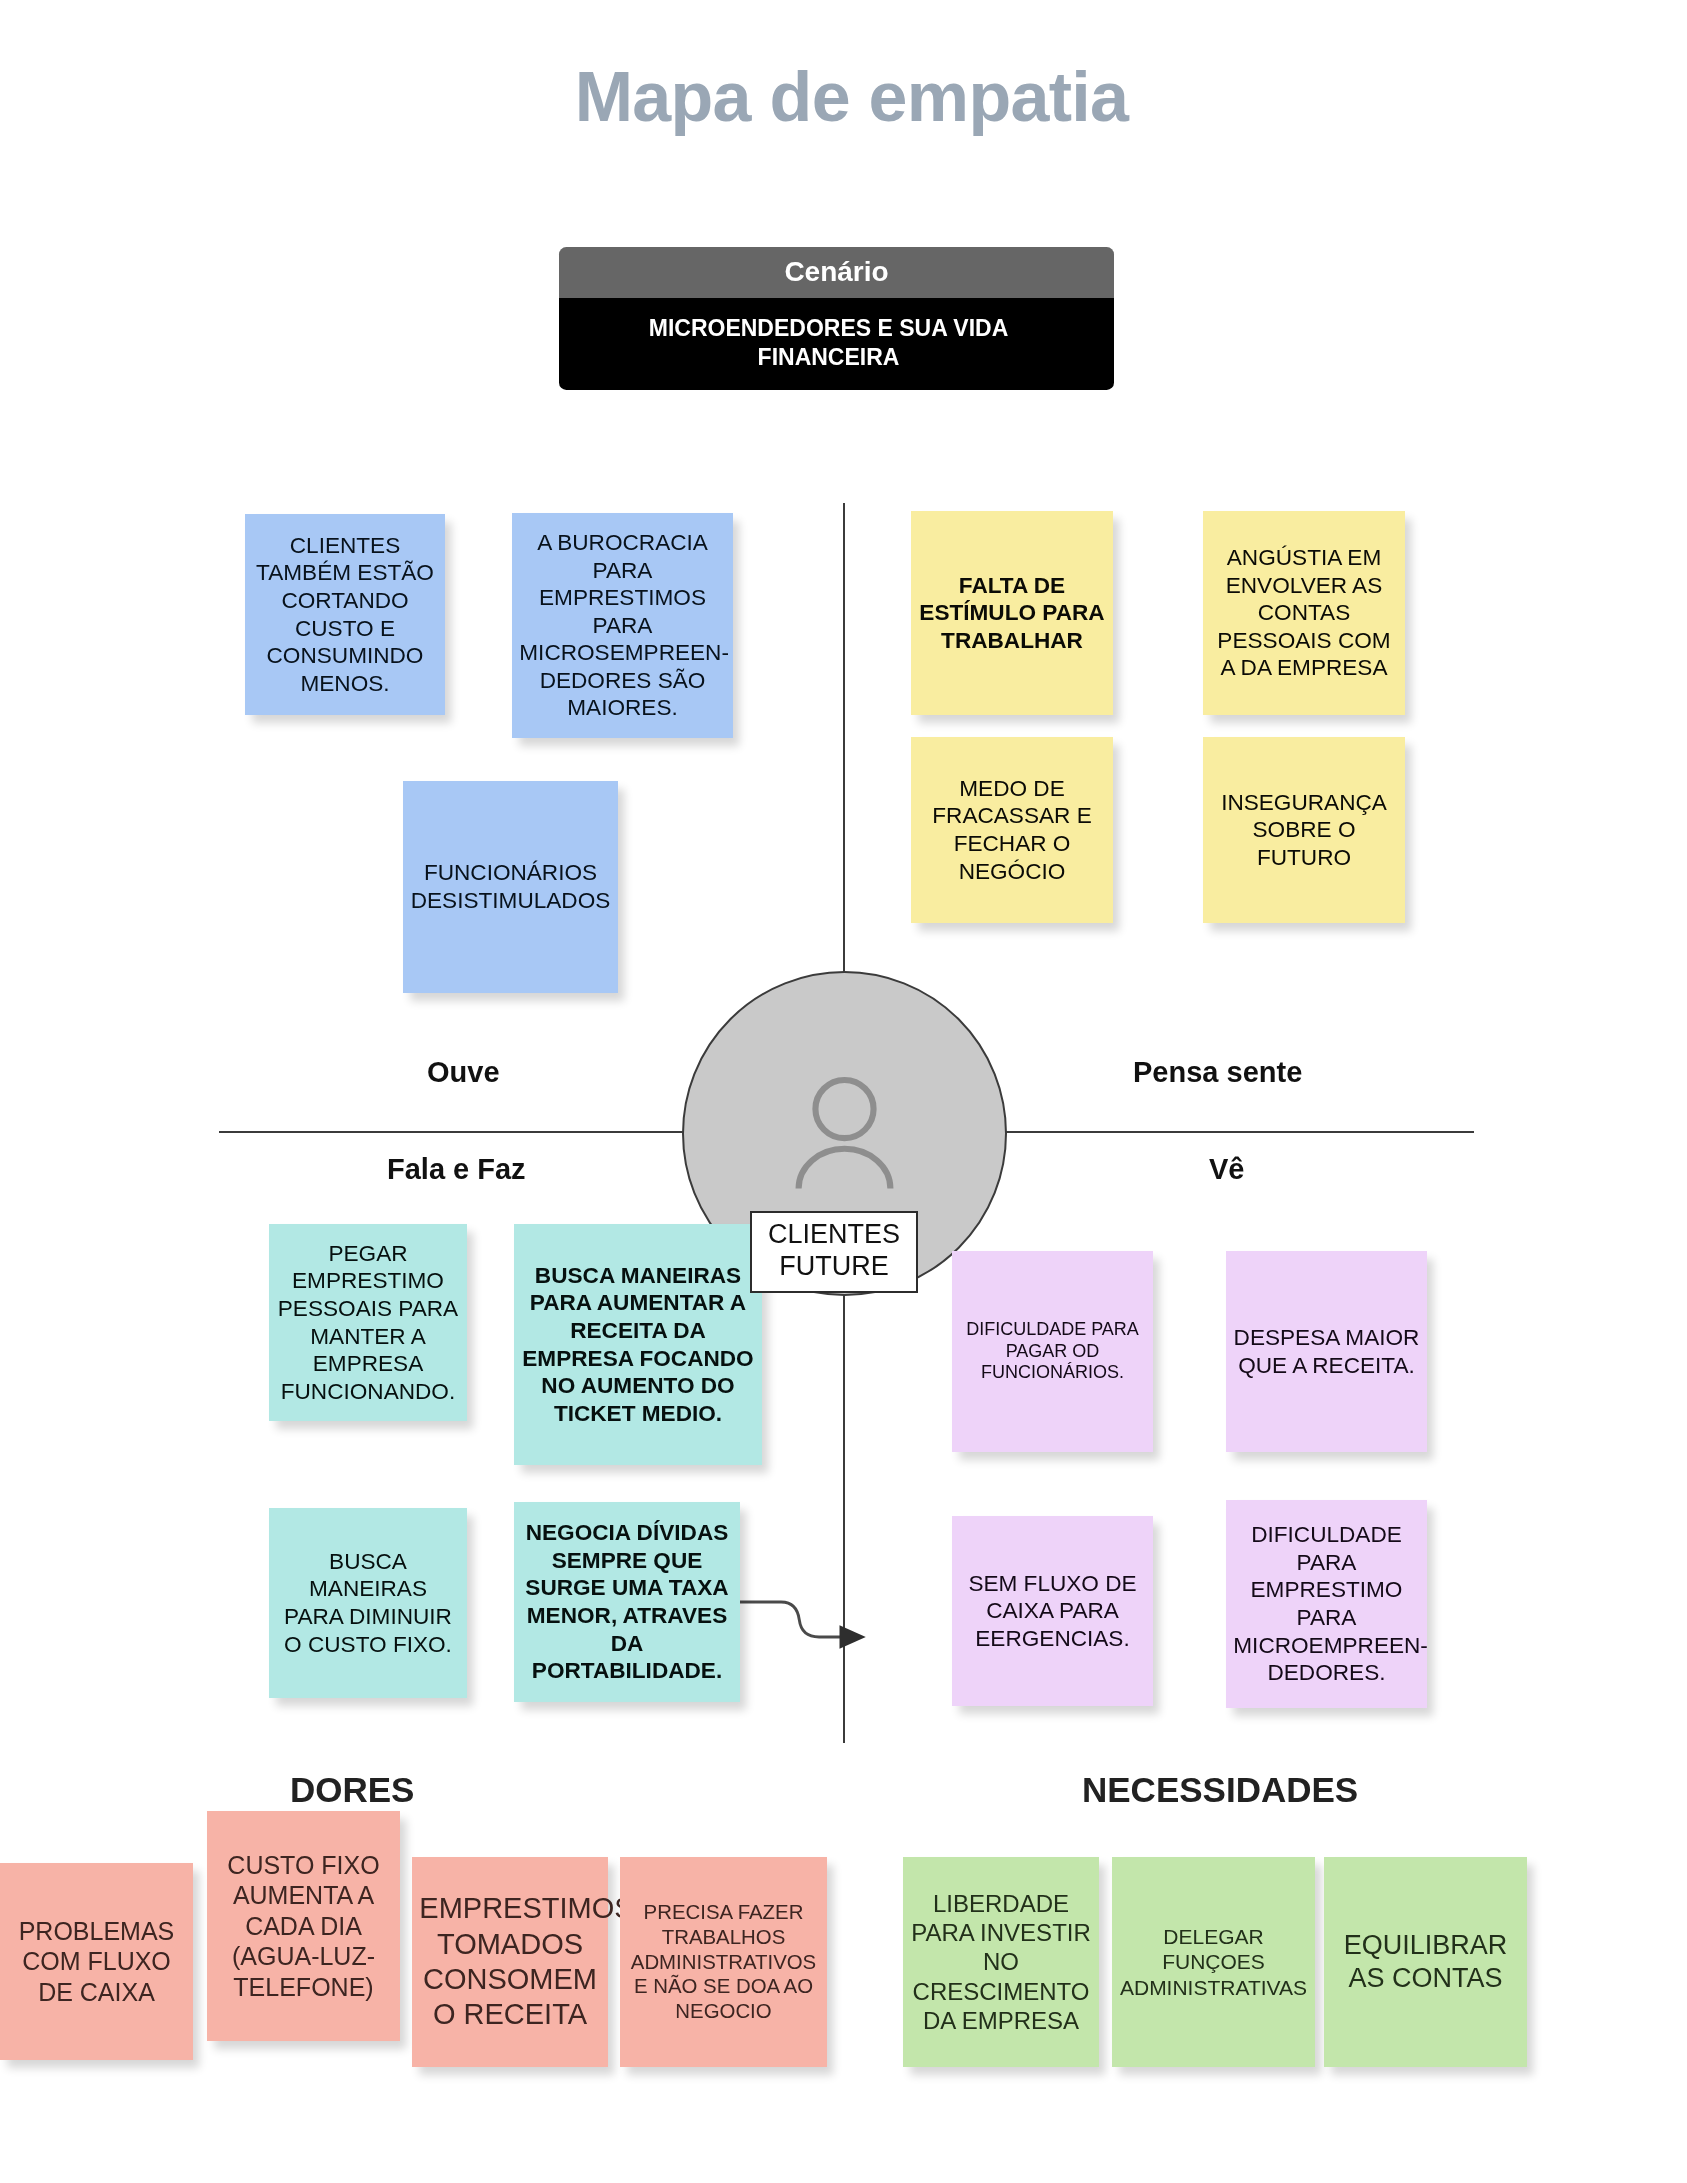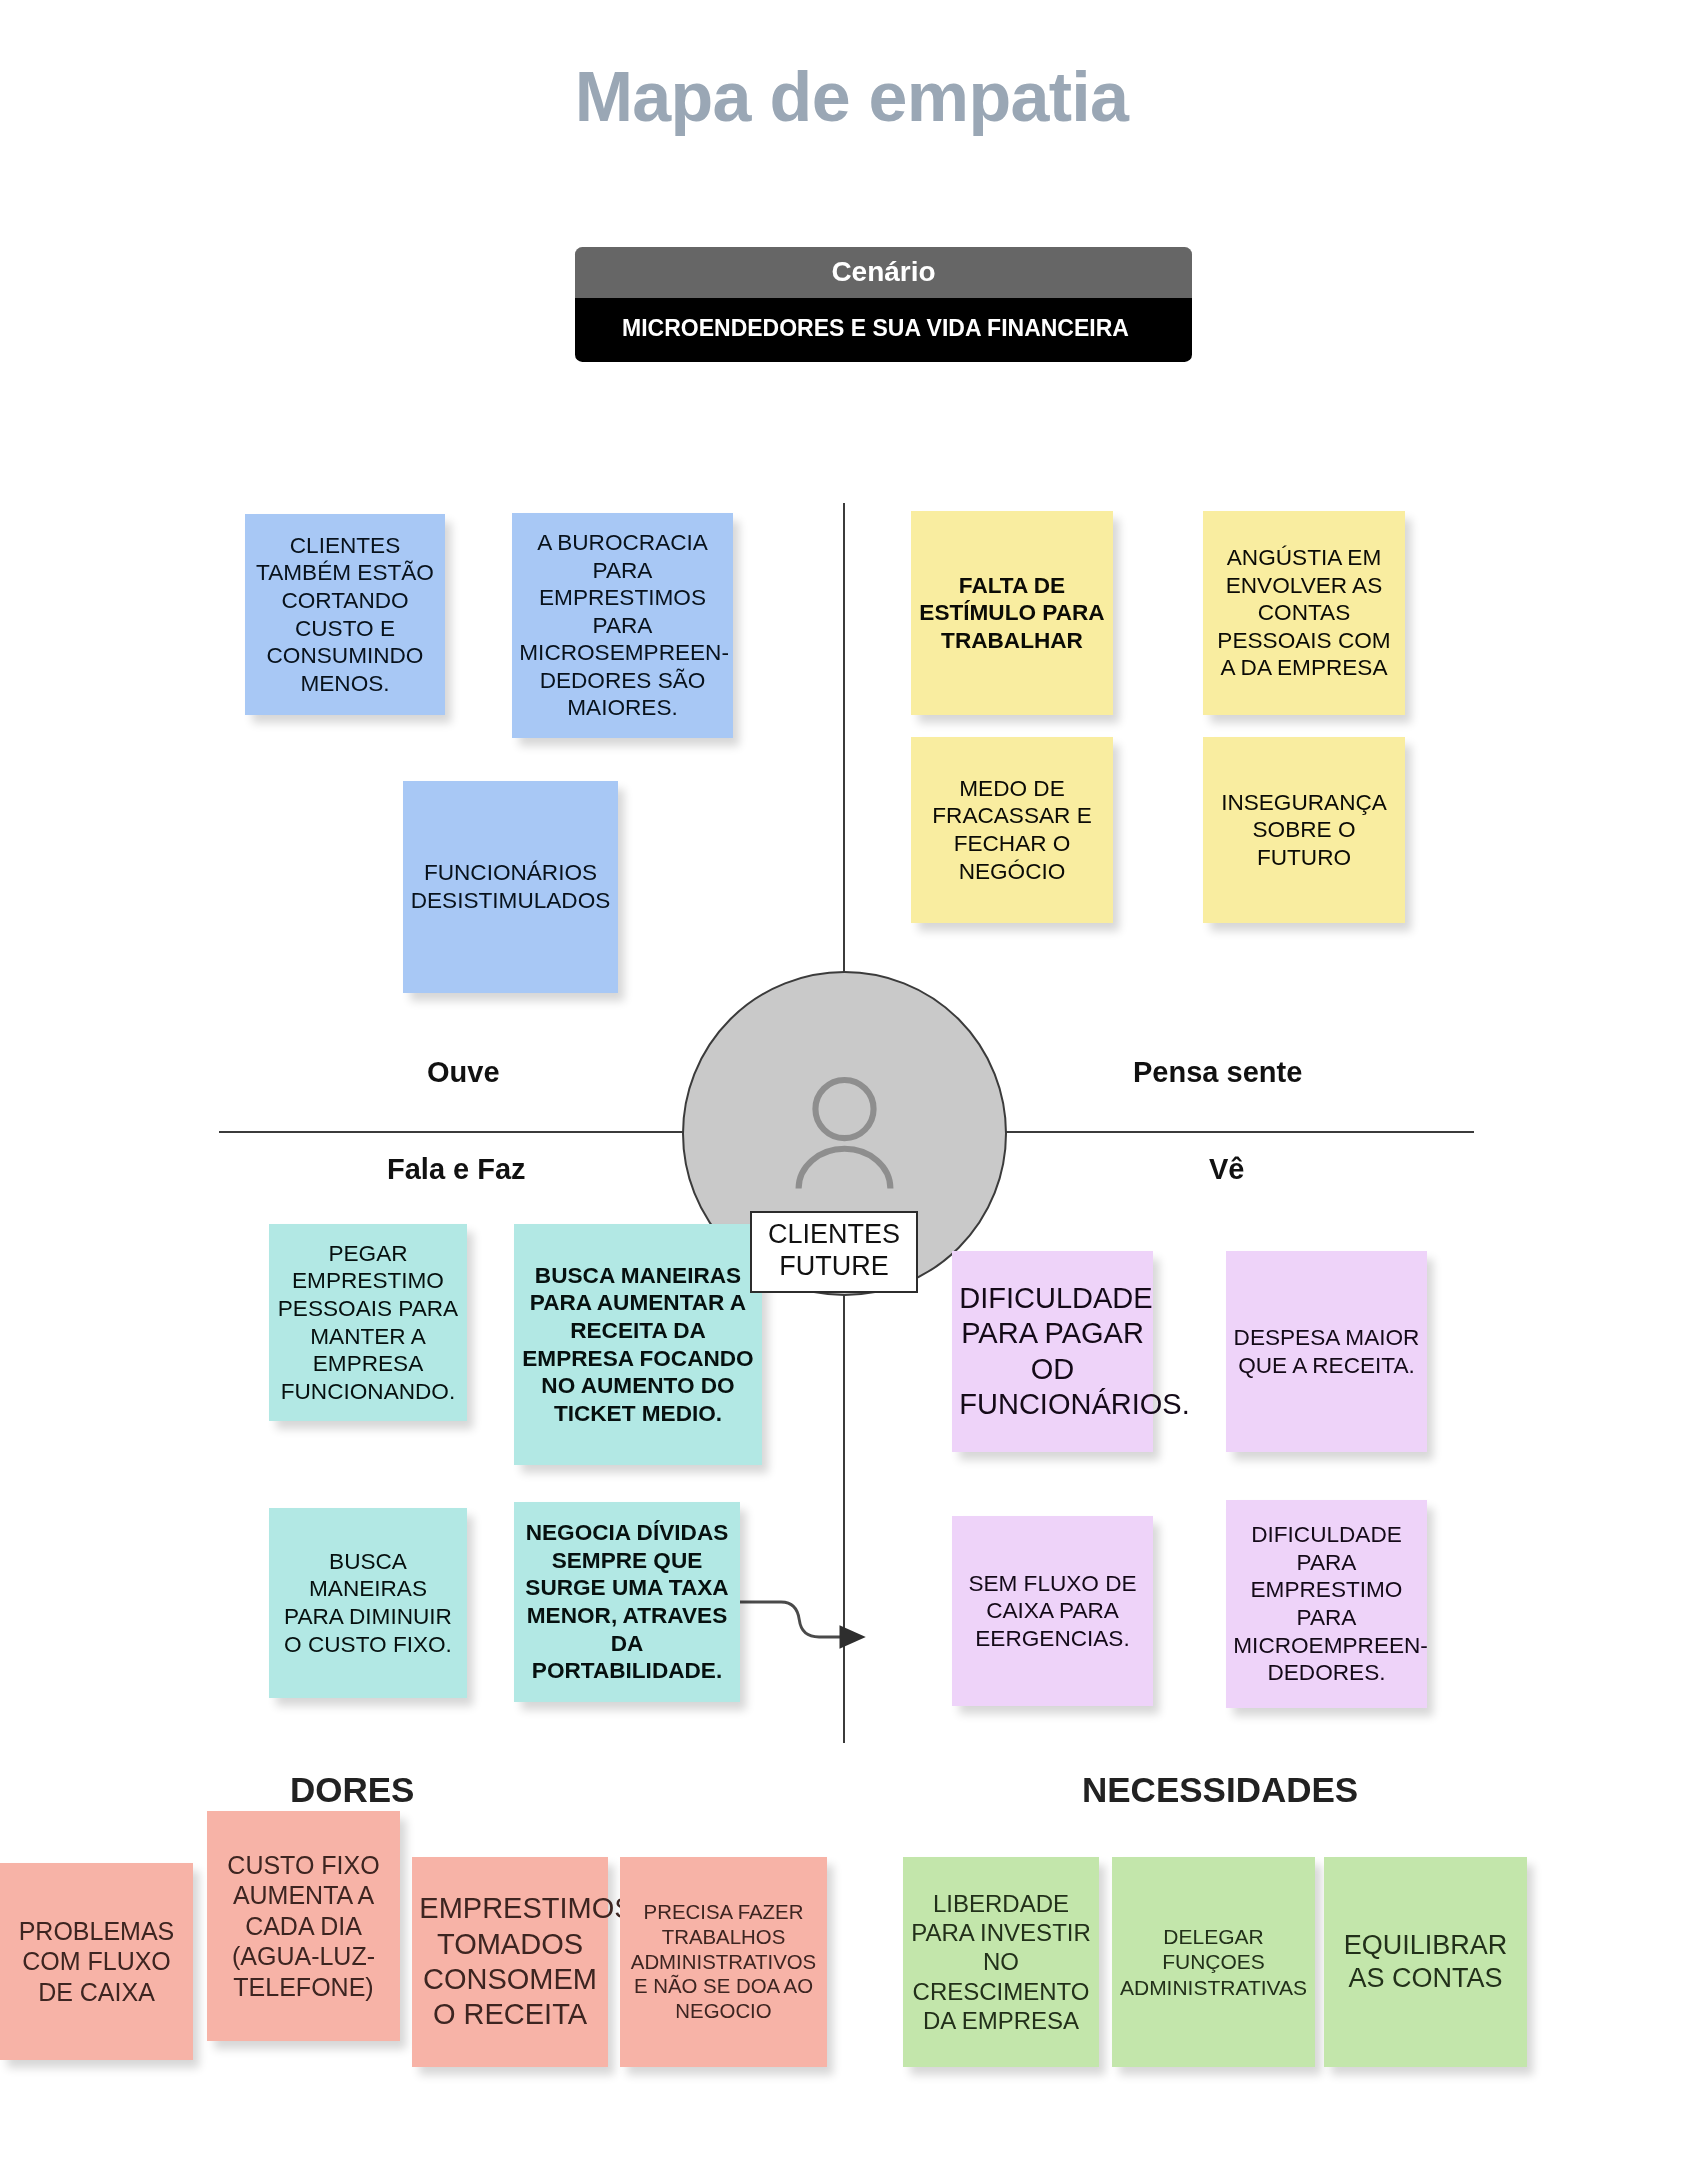--- a/index.html
+++ b/index.html
@@ -29,22 +29,21 @@
     font-weight: bold;
     color: #9aa7b5;
     letter-spacing: -0.7px;
   }
 
   
   #scenario {
     position: absolute;
     left: 559px;
     top: 247px;
-    width: 617px;
-    margin-left: 16px;
+    width: 555px;
   }
   #scenario-header {
     background: #666666;
     color: #ffffff;
     font-size: 28px;
     font-weight: bold;
     text-align: center;
     padding: 8.8px 0 10.2px 0;
     border-radius: 7.3px 7.3px 0 0;
   }
@@ -228,21 +227,21 @@
   <div class="note teal" style="left:514px; top:1224px; width:248px; height:241px; font-size:22.6px; font-weight:bold;">
     <span>BUSCA MANEIRAS PARA AUMENTAR A RECEITA DA EMPRESA FOCANDO NO AUMENTO DO TICKET MEDIO.</span>
   </div>
   <div class="note teal" style="left:269px; top:1508px; width:198px; height:190px; font-size:22.6px;">
     <span>BUSCA MANEIRAS PARA  DIMINUIR O CUSTO FIXO.</span>
   </div>
   <div class="note teal" style="left:514px; top:1502px; width:226px; height:200px; font-size:22.6px; font-weight:bold;">
     <span>NEGOCIA DÍVIDAS SEMPRE QUE SURGE UMA TAXA MENOR, ATRAVES DA PORTABILIDADE.</span>
   </div>
 
-  <div class="note purple" style="left:952px; top:1251px; width:201px; height:201px; font-size:29px;">
+  <div class="note purple" style="left:952px; top:1251px; width:201px; height:201px; font-size:18px;">
     <span>DIFICULDADE PARA PAGAR OD FUNCIONÁRIOS.</span>
   </div>
   <div class="note purple" style="left:1226px; top:1251px; width:201px; height:201px; font-size:22.6px;">
     <span>DESPESA MAIOR QUE A RECEITA.</span>
   </div>
   <div class="note purple" style="left:952px; top:1516px; width:201px; height:190px; font-size:22.6px;">
     <span>SEM FLUXO DE CAIXA PARA EERGENCIAS.</span>
   </div>
   <div class="note purple" style="left:1226px; top:1500px; width:201px; height:208px; font-size:22.6px;">
     <span>DIFICULDADE PARA EMPRESTIMO PARA MICROEMPREEN-DEDORES.</span>

